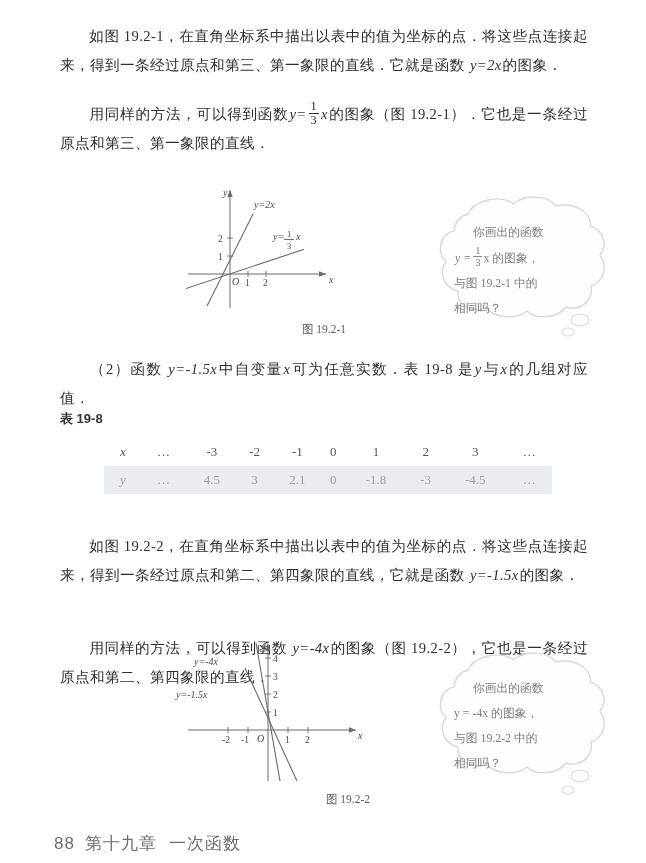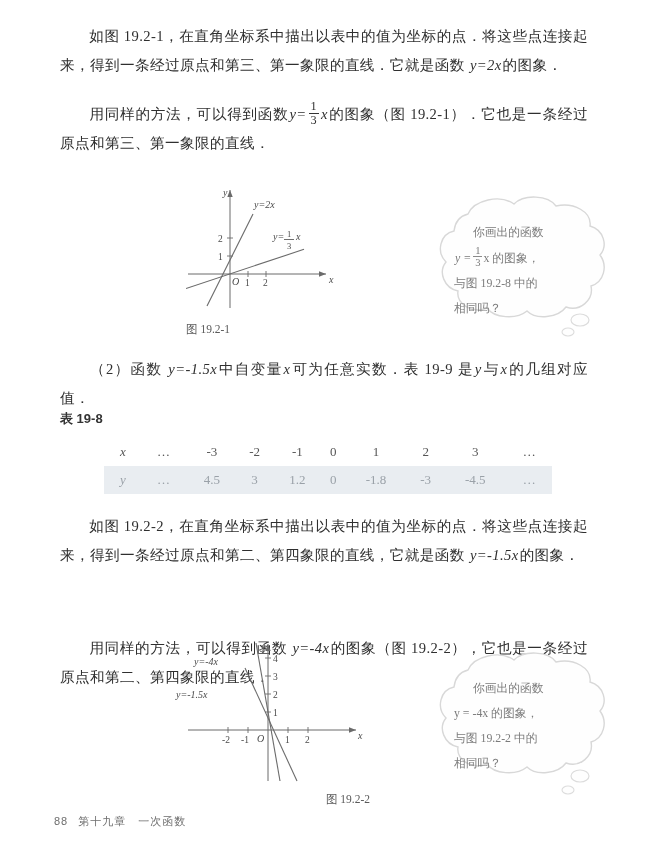--- a/index.html
+++ b/index.html
@@ -53,21 +53,21 @@
   
   .fig1 {
     position: absolute;
     left: 186px; top: 182px;
     width: 160px; height: 128px;
   }
   .fig1cap {
     position: absolute;
     left: 186px; top: 322px;
     width: 160px;
-    text-align: left;
+    text-align: right;
     font-size: 11.5px;
     color: #5a5a5a;
   }
   .fig2 {
     position: absolute;
     left: 160px; top: 638px;
     width: 210px; height: 145px;
   }
   .fig2cap {
     position: absolute;
@@ -125,22 +125,22 @@
   .tbl tr.row-y td {
     background: #e9edf1;
     color: #9aa1a8;
   }
   .tbl td.lbl { font-style: italic; width: 38px; }
   .tbl td.dots { letter-spacing: 1px; }
 
   
   .footer {
     position: absolute;
-    left: 54px; top: 814px;
-    font-size: 11px;
+    left: 54px; top: 832px;
+    font-size: 17px;
     font-family: "Liberation Sans", sans-serif;
     color: #6e6e6e;
     letter-spacing: 1px;
   }
   .footer .pg { margin-right: 10px; }
   .footer .chap { margin-right: 12px; }
 
   svg text { font-family: "Liberation Serif", serif; }
 </style>
 </head>
@@ -197,28 +197,28 @@
       <path d="M40,22 C46,8 72,2 86,12 C96,2 120,3 128,14 C146,10 164,20 162,34
                C176,38 180,54 172,63 C180,74 176,90 163,94 C166,108 152,120 138,115
                C130,126 108,128 99,119 C88,128 66,126 59,116 C44,122 28,112 30,99
                C16,96 10,80 18,70 C8,60 12,42 26,39 C27,30 32,24 40,22 Z" fill="#fefefe" stroke="#d8d8d8" stroke-width="1.4"></path>
       <ellipse cx="152" cy="128" rx="9" ry="6" fill="#fefefe" stroke="#dcdcdc" stroke-width="1.2"></ellipse>
       <ellipse cx="140" cy="140" rx="6" ry="4" fill="#fefefe" stroke="#dcdcdc" stroke-width="1.1"></ellipse>
     </svg>
     <div class="bubble-text">
       <div><span class="bindent"></span><span>你画出的函数</span></div>
       <div><span class="mathvar">y =</span><span class="frac"><span class="num">1</span><span class="den">3</span></span><span>x 的图象，</span></div>
-      <div>与图 19.2-8 中的</div>
+      <div>与图 19.2-1 中的</div>
       <div>相同吗？</div>
     </div>
   </div>
 
   <div class="para" style="top:355px;">
     <span class="indent"></span><span>（2）函数</span>
-    <span class="mathvar">y=-1.5x</span><span>中自变量</span><span class="mathvar">x</span><span>可为任意实数．表 19-9 是</span><span class="mathvar">y</span><span>与</span><span class="mathvar">x</span><span>的几组对应值．</span>
+    <span class="mathvar">y=-1.5x</span><span>中自变量</span><span class="mathvar">x</span><span>可为任意实数．表 19-8 是</span><span class="mathvar">y</span><span>与</span><span class="mathvar">x</span><span>的几组对应值．</span>
   </div>
 
   <div class="tbl-title">表 19-8</div>
   <table class="tbl">
     <tbody>
         <tr class="row-x">
       <td class="lbl">x</td>
       <td class="dots">…</td>
       <td>-3</td>
       <td>-2</td>
@@ -227,31 +227,31 @@
       <td>1</td>
       <td>2</td>
       <td>3</td>
       <td class="dots">…</td>
     </tr>
     <tr class="row-y">
       <td class="lbl">y</td>
       <td class="dots">…</td>
       <td>4.5</td>
       <td>3</td>
-      <td>1.2</td>
+      <td>2.1</td>
       <td>0</td>
       <td>-1.8</td>
       <td>-3</td>
       <td>-4.5</td>
       <td class="dots">…</td>
     </tr>
   </tbody>
     </table>
 
-  <div class="para" style="top:512px;">
+  <div class="para" style="top:532px;">
     <span class="indent"></span><span>如图 19.2-2，在直角坐标系中描出以表中的值为坐标的点．将这些点连接起来，得到一条经过原点和第二、第四象限的直线，它就是函数</span>
     <span class="mathvar">y=-1.5x</span><span>的图象．</span>
   </div>
 
   <div class="para" style="top:602px;margin-top:32px;">
     <span class="indent"></span><span>用同样的方法，可以得到函数</span>
     <span class="mathvar">y=-4x</span><span>的图象（图 19.2-2），它也是一条经过原点和第二、第四象限的直线．</span>
   </div>
 
   <div class="fig2">

